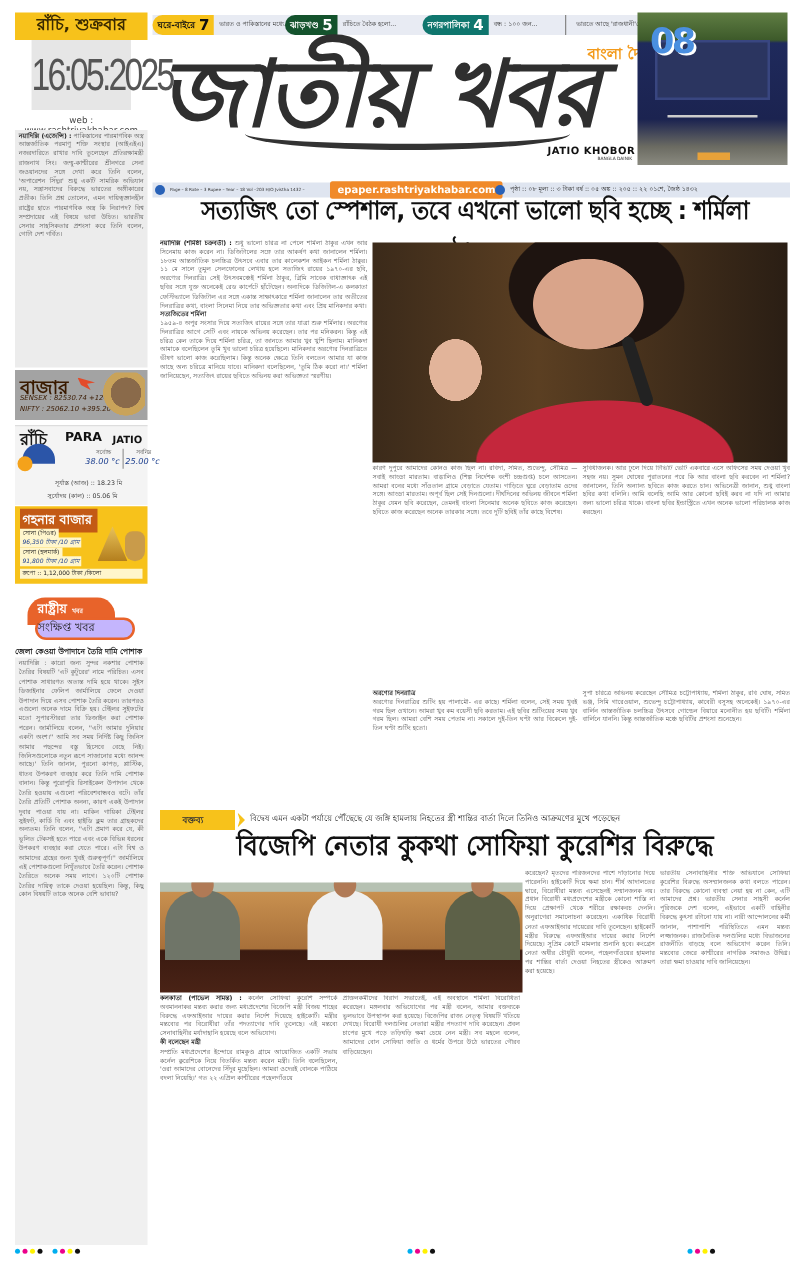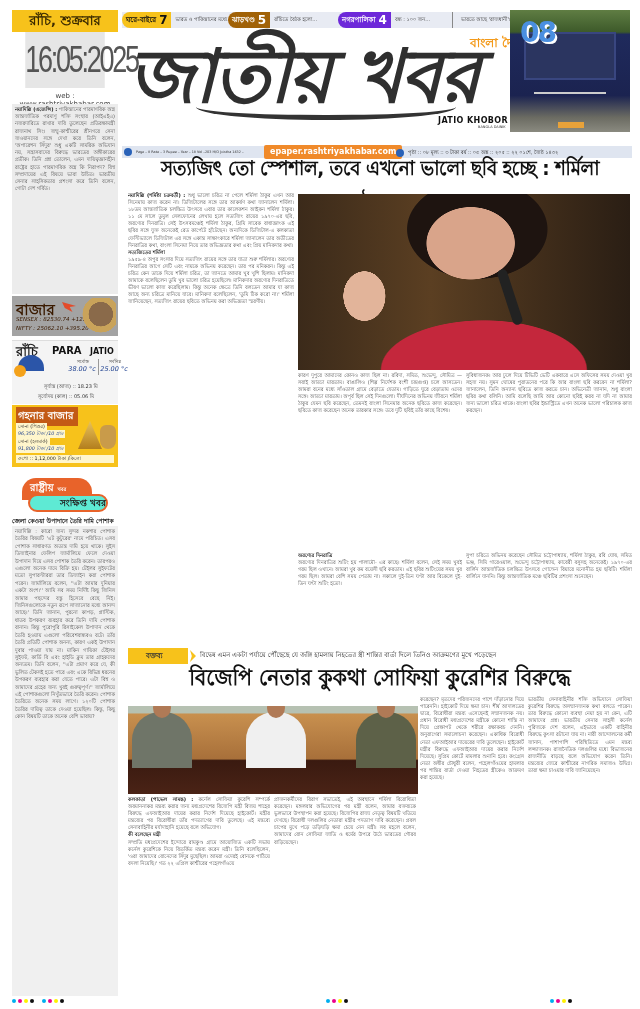--- a/index.html
+++ b/index.html
@@ -33,21 +33,21 @@
 
   .jewel-box { position: absolute; left: 12px; top: 405px; width: 106px; height: 62px; background: #f7c21b; overflow: hidden; }
   .jewel-title { position: absolute; left: 4px; top: 2px; width: 62px; font-size: 10px; font-weight: bold; color: #fff; background: #c35a15; padding: 1px 2px; }
   .jewel-line { position: absolute; left: 4px; font-size: 4.8px; color: #222; background: #fff6cc; padding: 0 2px; }
   .jewel-val { color: #1b3e8e; font-style: italic; }
   .gold-icon { position: absolute; left: 66px; top: 16px; width: 24px; height: 28px; background: linear-gradient(180deg,#e8c25a,#b37e1d); clip-path: polygon(50% 0, 100% 100%, 0 100%); }
   .bag-icon { position: absolute; left: 88px; top: 20px; width: 16px; height: 24px; background: #c99b4a; border-radius: 6px 6px 8px 8px; }
 
   .national-tag { position: absolute; left: 22px; top: 478px; width: 70px; height: 22px; background: #e8632a; border-radius: 14px 14px 0 0; color: #fff; font-size: 10px; font-weight: bold; padding-left: 8px; line-height: 20px; }
   .national-tag small { font-size: 5px; margin-left: 4px; }
-  .brief-tab { position: absolute; left: 28px; top: 494px; width: 80px; height: 18px; background: #5eead4; border: 2px solid #e8632a; border-radius: 10px; color: #222; font-size: 9px; font-weight: bold; text-align: right; line-height: 14px; }
+  .brief-tab { position: absolute; left: 28px; top: 494px; width: 80px; height: 18px; background: #c4b5fd; border: 2px solid #e8632a; border-radius: 10px; color: #222; font-size: 9px; font-weight: normal; text-align: left; line-height: 14px; }
   .brief-headline { position: absolute; left: 12px; top: 516px; width: 106px; font-size: 6px; font-weight: bold; color: #111; }
   .left-col-text { position: absolute; left: 12px; top: 526px; width: 106px; height: 470px; background: #f0f0f0; font-size: 5px; line-height: 7.4px; color: #555; padding: 2px 3px; overflow: hidden; text-align: justify; }
 
   
   .top-strip { position: absolute; left: 122px; top: 12px; width: 440px; height: 16px; background: #e8ebf3; }
   .strip-item { position: absolute; top: 0; height: 16px; display: flex; align-items: center; }
   .strip-badge { height: 16px; border-radius: 8px 0 0 8px; padding: 0 4px; font-size: 7px; color: #111; display:flex; align-items:center; gap:3px; font-weight: bold; }
   .strip-badge .num { font-size: 12px; }
   .strip-desc { font-size: 5px; color: #333; margin-left: 4px; }
 
@@ -167,28 +167,28 @@
 
 <div class="top-strip">
   <div class="strip-item" style="left:0">
     <div class="strip-badge" style="background:#f7c21b">
       <span>ঘরে-বাইরে</span>
         <span class="num">7</span>
     </div>
     <span class="strip-desc">ভারত ও পাকিস্তানের মধ্যে...</span>
   </div>
   <div class="strip-item" style="left:106px">
-    <div class="strip-badge" style="background:#a16207;color:#fff">
+    <div class="strip-badge" style="background:#14532d;color:#fff">
       <span>ঝাড়খণ্ড</span>
         <span class="num">5</span>
     </div>
     <span class="strip-desc">রাঁচিতে বৈঠক হলো...</span>
   </div>
   <div class="strip-item" style="left:216px">
-    <div class="strip-badge" style="background:#6d28d9;color:#fff">
+    <div class="strip-badge" style="background:#0f766e;color:#fff">
       <span>নগরপালিকা</span>
         <span class="num">4</span>
     </div>
     <span class="strip-desc">বন্ধ : ১০০ জন...</span>
   </div>
   <div class="strip-item" style="left:330px;border-left:1px solid #888;padding-left:4px">
     <span class="strip-desc">ভারতে আছে 'রাজধানী'তে...</span>
   </div>
 </div>
 

